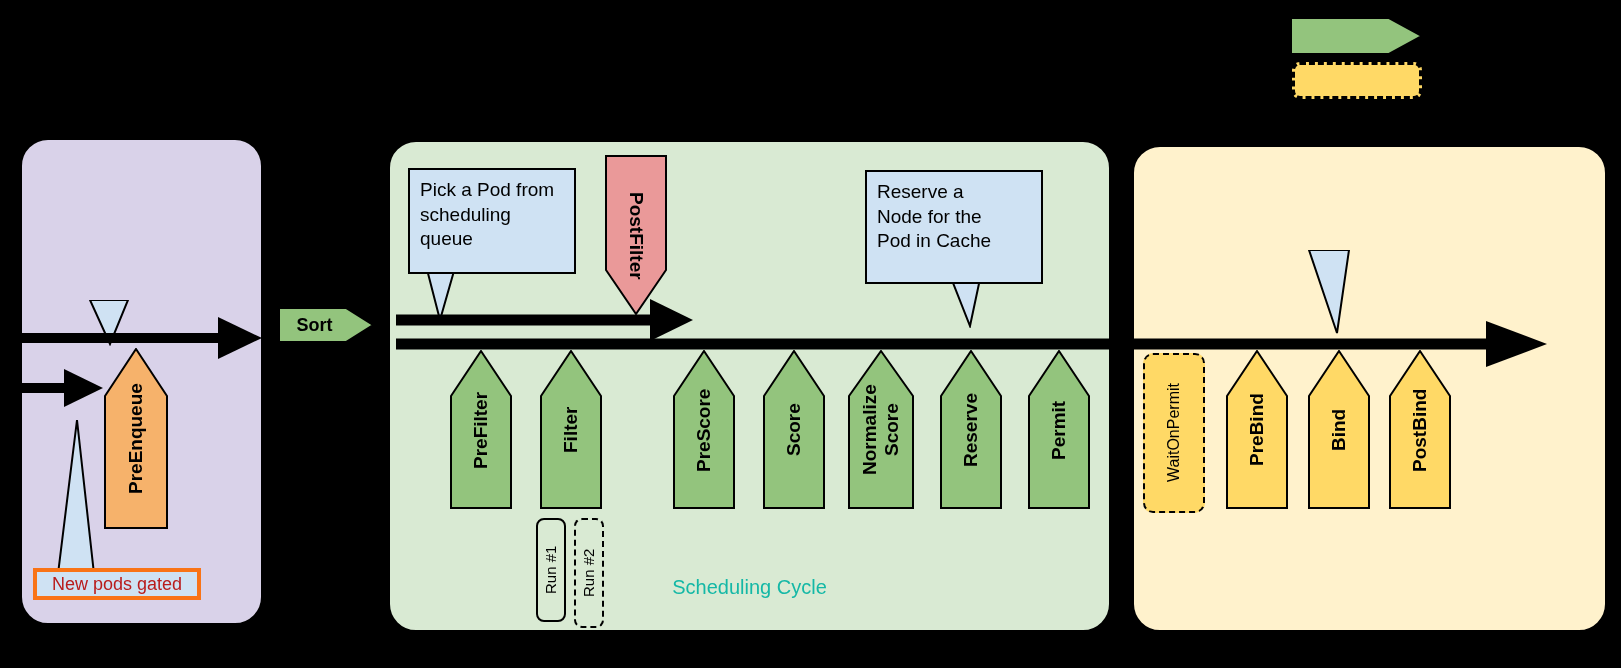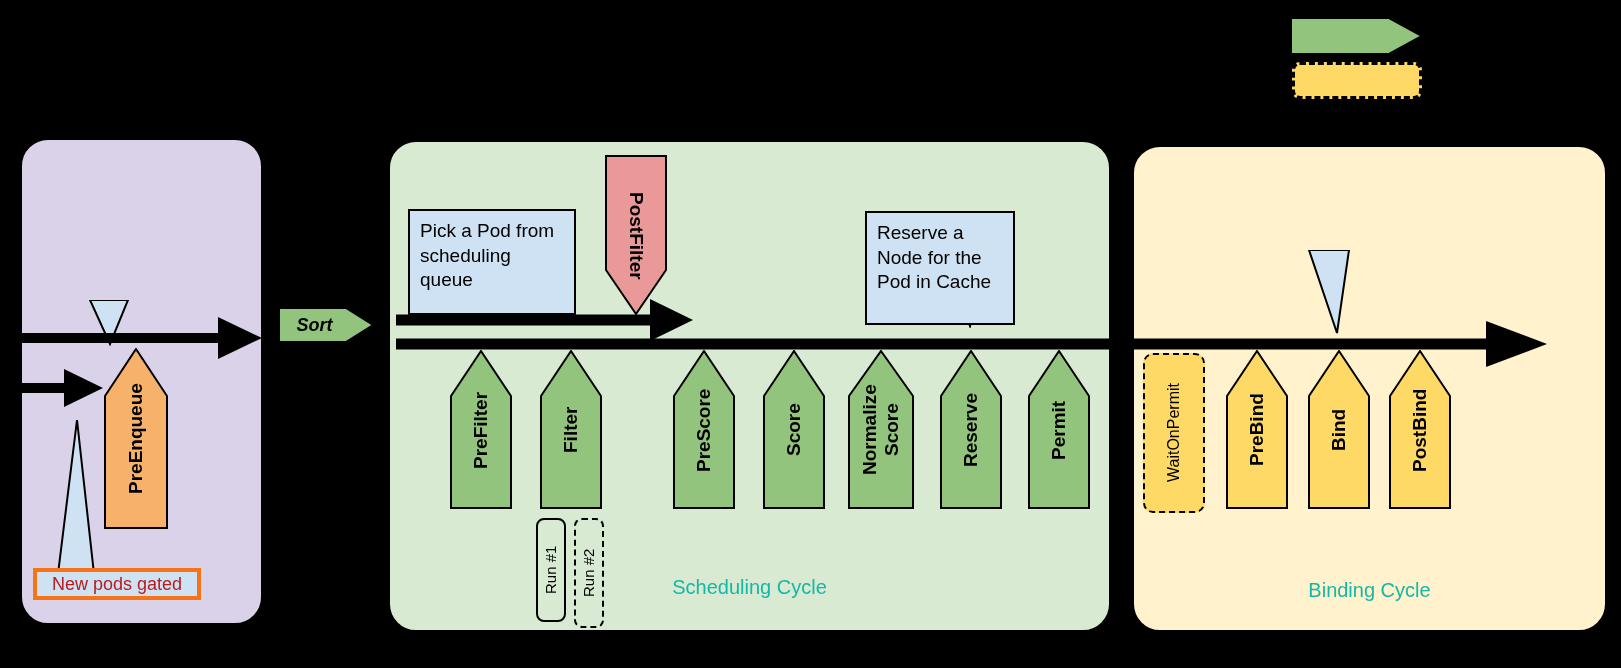--- a/index.html
+++ b/index.html
@@ -21,73 +21,72 @@
     writing-mode:vertical-rl; transform:rotate(180deg);
     font-weight:700; font-size:19px; line-height:1.15; text-align:center;
     white-space:pre-line; color:#000;
   }
   .vlabel.down { transform:none; }
   .vlabel.normal { font-weight:400; font-size:16px; }
   .vlabel.small { font-weight:400; font-size:15px; }
   .callout {
     position:absolute; background:#cfe2f3; border:2px solid #000;
     padding:8px 10px; font-size:19px; line-height:1.3; box-sizing:border-box;
-    white-space:pre-line; color:#000;margin-top:41px;
+    white-space:pre-line; color:#000;
   }
   .tail { fill:#cfe2f3; stroke:#000; stroke-width:2; }
   .layer { position:absolute; left:0; top:0; pointer-events:none; }
   .runbox { position:absolute; border-radius:8px; box-sizing:border-box; }
   .runbox.solid  { background:#d9ead3; border:2px solid #000; }
   .runbox.dashed { background:transparent; border:2px dashed #000; }
   .waitbox { position:absolute; background:#ffd966; border:2px dashed #000; border-radius:10px; box-sizing:border-box; }
   .gatedlabel {
     position:absolute; background:#cfe2f3; border:4px solid #f97316; box-sizing:border-box;
     display:flex; align-items:center; justify-content:center; font-size:18px; color:#b91c1c;
   }
-  .sortwrap { position:absolute;font-style:italic; }
+  .sortwrap { position:absolute; }
   .sortlabel {
     position:absolute; inset:0; display:flex; align-items:center; justify-content:center;
     padding-right:24px; font-weight:700; font-size:18px; color:#000;
   }
   .legend-dashed {
     position:absolute; background:#ffd966; border:3px dashed #000; border-radius:8px; box-sizing:border-box;
   }
 </style>
 </head>
 <body>
 
 <div id="canvas">
 
   <div class="panel" style="left:20px;top:138px;width:243px;height:487px;background:#d9d2e9"></div>
   <div class="panel" style="left:388px;top:140px;width:723px;height:492px;background:#d9ead3"></div>
   <div class="panel" style="left:1132px;top:145px;width:475px;height:487px;background:#fff2cc"></div>
 
   <div class="cycle-title" style="left:388px;top:576px;width:723px">Scheduling Cycle</div>
-  <div class="cycle-title" style="left:1132px;top:579px;width:475px">Binding Cycle</div>
 
   <svg class="abs" style="left:88px;top:300px" width="44" height="46">
       <polygon class="tail" points="2,0 40,0 22,44"></polygon>
     </svg>
   <svg class="abs" style="left:420px;top:250px" width="44" height="72">
       <polygon class="tail" points="2,0 40,0 20,70"></polygon>
     </svg>
   <svg class="abs" style="left:942px;top:260px" width="46" height="68">
       <polygon class="tail" points="2,0 42,0 28,66"></polygon>
     </svg>
   <svg class="abs" style="left:1307px;top:250px" width="46" height="85">
       <polygon class="tail" points="2,0 42,0 30,83"></polygon>
     </svg>
   <svg class="abs" style="left:52px;top:418px" width="48" height="158">
       <polygon class="tail" points="6,156 42,156 25,2"></polygon>
     </svg>
 
   <div class="callout" style="left:408px;top:168px;width:168px;min-height:106px">Pick a Pod from
 scheduling
 queue</div>
-  <div class="callout" style="left:865px;top:170px;width:150px;min-height:114px">Reserve a
+  <div class="callout" style="left:865px;top:170px;width:178px;min-height:114px">Reserve a
 Node for the
 Pod in Cache</div>
 
   <svg class="layer" width="1621" height="668">
     <g>
       <line x1="0" y1="338" x2="222" y2="338" stroke="#000" stroke-width="10"></line>
       <polygon points="218,317 262,338 218,359" fill="#000"></polygon>
     </g>
     <g>
       <line x1="0" y1="388" x2="68" y2="388" stroke="#000" stroke-width="10"></line>

